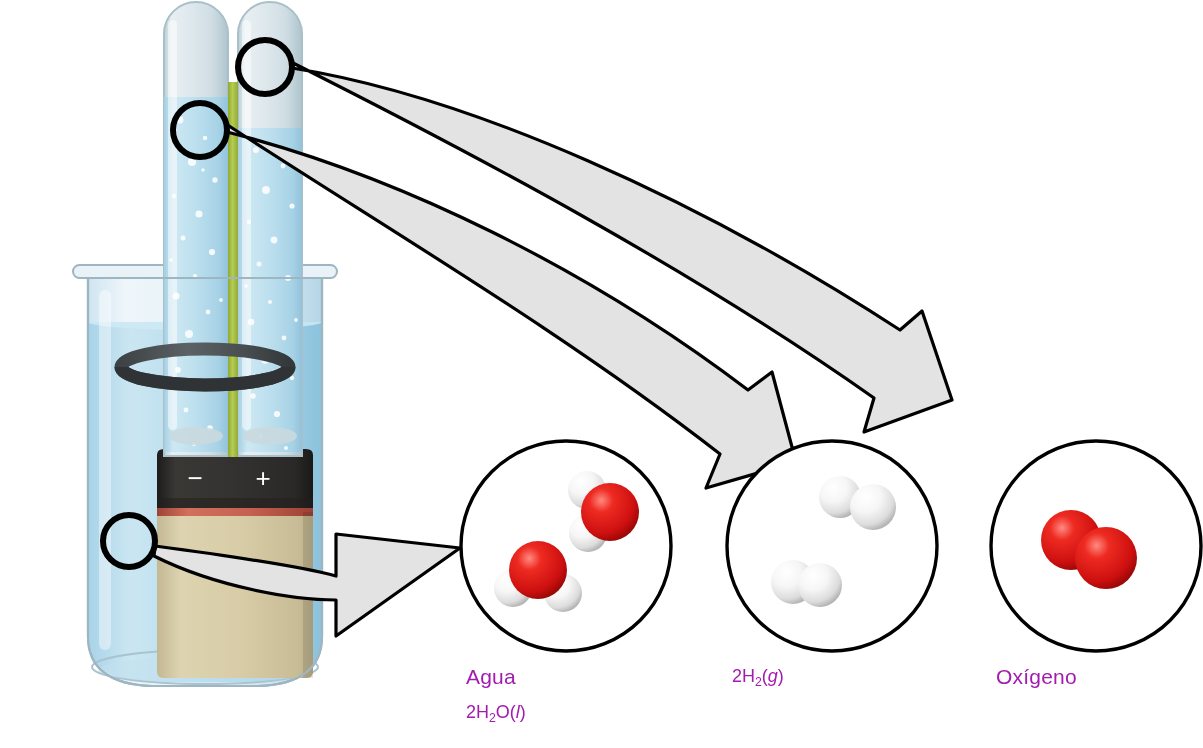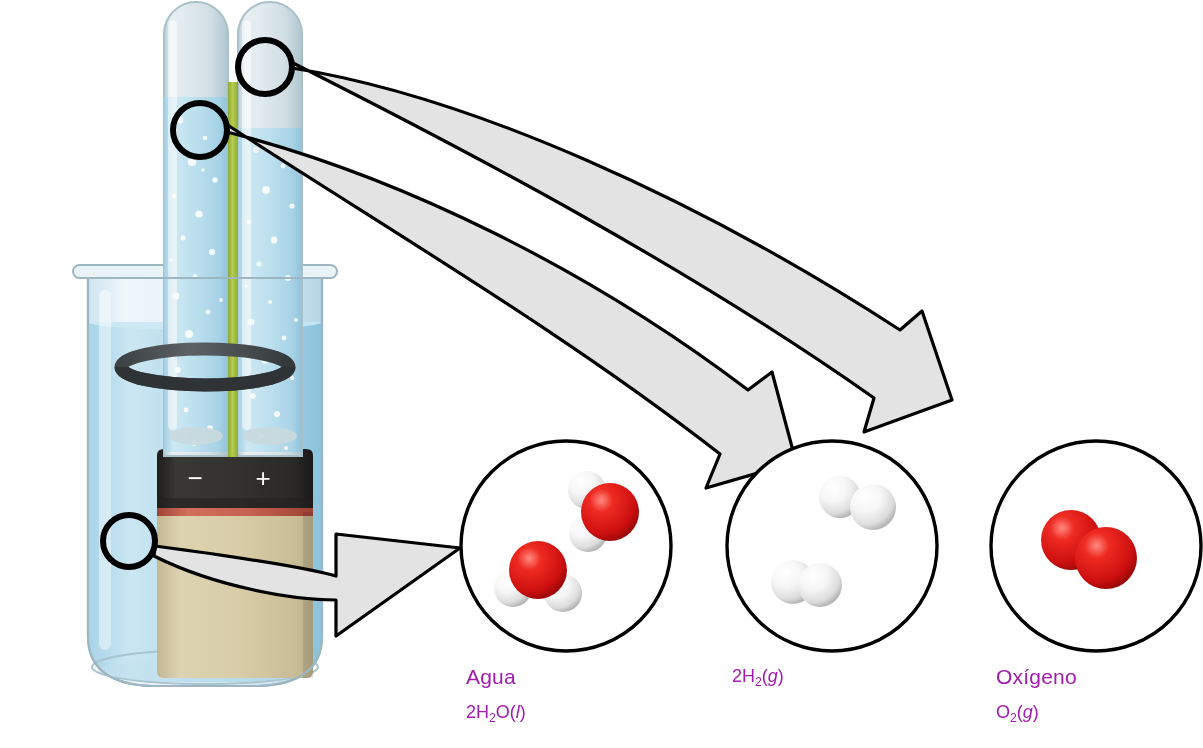--- a/index.html
+++ b/index.html
@@ -275,16 +275,15 @@
     <div class="cap-name">Agua</div>
     <div class="cap-formula" style="margin-top:13px;"><span>2H</span><sub>2</sub><span>O(</span><i>l</i><span>)</span></div>
   </div>
 
   <div class="cap-label" style="left:732px;top:665px;width:200px;">
     <div class="cap-formula" style="margin-top:1px;"><span>2H</span><sub>2</sub><span>(</span><i>g</i><span>)</span></div>
   </div>
 
   <div class="cap-label" style="left:996px;top:665px;width:200px;">
     <div class="cap-name">Oxígeno</div>
-    <div class="cap-formula" style="margin-top:13px;"><span>O</span><sub>2</sub><span>(</span><i>g</i><span>)</span></div>
   </div>
 
 </div>
 
 </body></html>

